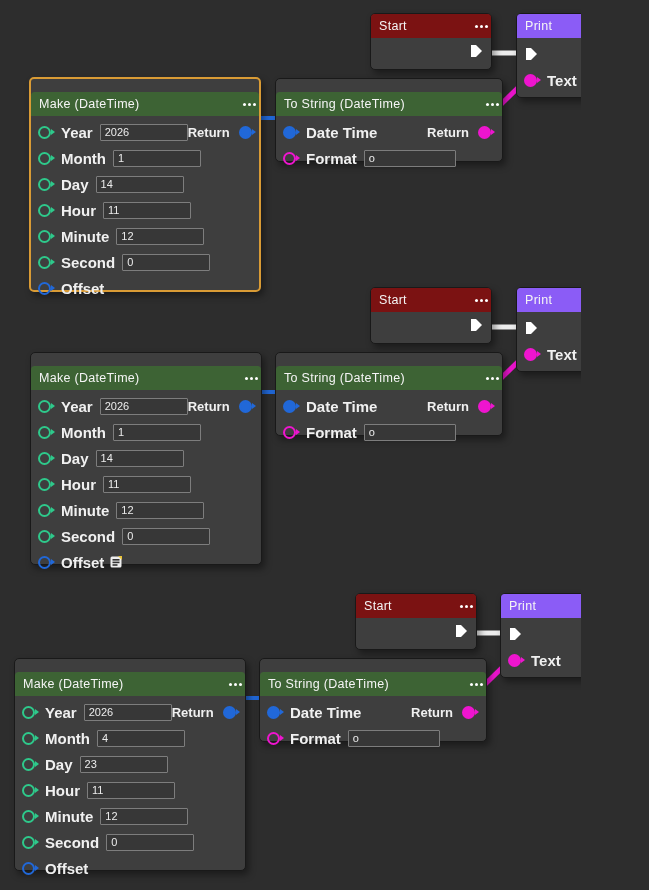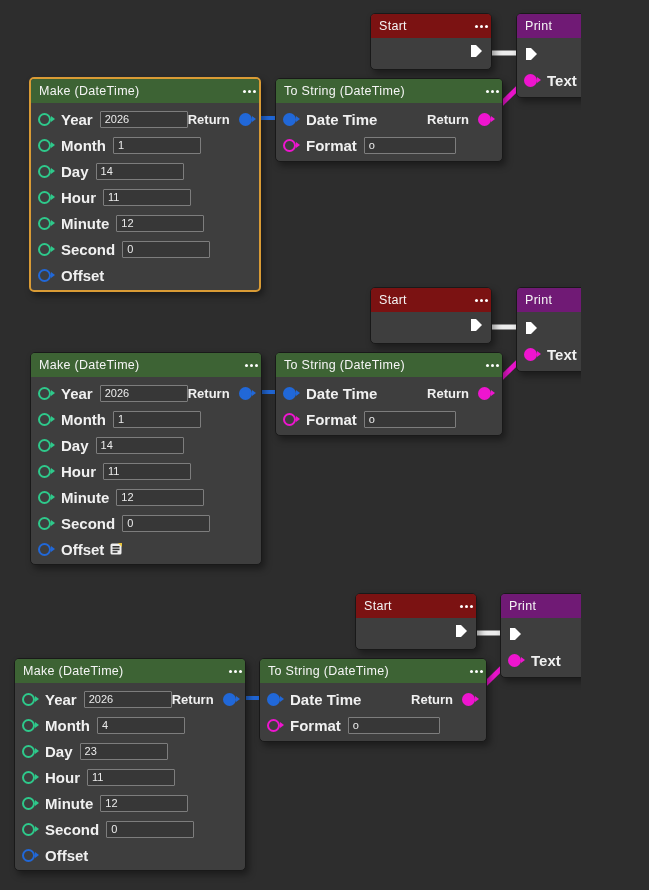--- a/index.html
+++ b/index.html
@@ -4,23 +4,23 @@
 <style>
   html,body{margin:0;padding:0;background:#2d2d2d;}
   #canvas{position:relative;width:581px;height:890px;background:#2d2d2d;overflow:hidden;
           font-family:"Liberation Sans", sans-serif;color:#f0f0f0;}
   #wires{position:absolute;left:0;top:0;z-index:0;}
   .node{position:absolute;z-index:1;background:#3e3e3e;border:1.5px solid #191919;border-radius:5px;
         box-shadow:3px 4px 7px rgba(0,0,0,.4);box-sizing:border-box;}
   .node.selected{border:2px solid #d99b35;margin:-1px;}
   .hdr{height:24px;display:flex;align-items:center;padding:0 8px;border-radius:3.5px 3.5px 0 0;
        font-size:12.5px;letter-spacing:.3px;color:#f5f5f5;}
-  .hdr-green{background:#3d6334;}
+  .hdr-green{background:#3d6334;margin-top:13px;}
   .hdr-red{background:#7b1212;}
-  .hdr-blue{background:#701a75;}
+  .hdr-blue{background:#8b5cf6;}
   .dots{margin-left:auto;width:3px;height:3px;border-radius:50%;background:#fff;
         box-shadow:-5px 0 0 #fff,5px 0 0 #fff;flex:none;}
   .body{padding-top:3px;}
   .row{display:flex;align-items:center;height:26px;padding:0 11px 0 7px;position:relative;}
   .row label{font-size:15px;font-weight:bold;margin-left:10px;white-space:nowrap;}
   .row input{margin-left:7px;width:78px;height:15px;background:#373737;border:1px solid #7d7d7d;
              border-radius:1px;color:#ececec;font-size:11px;font-family:"Liberation Sans",sans-serif;
              padding:0 4px;outline:none;}
   .ret-label{margin-left:auto;font-size:13px;font-weight:bold;margin-right:9px;}
   

